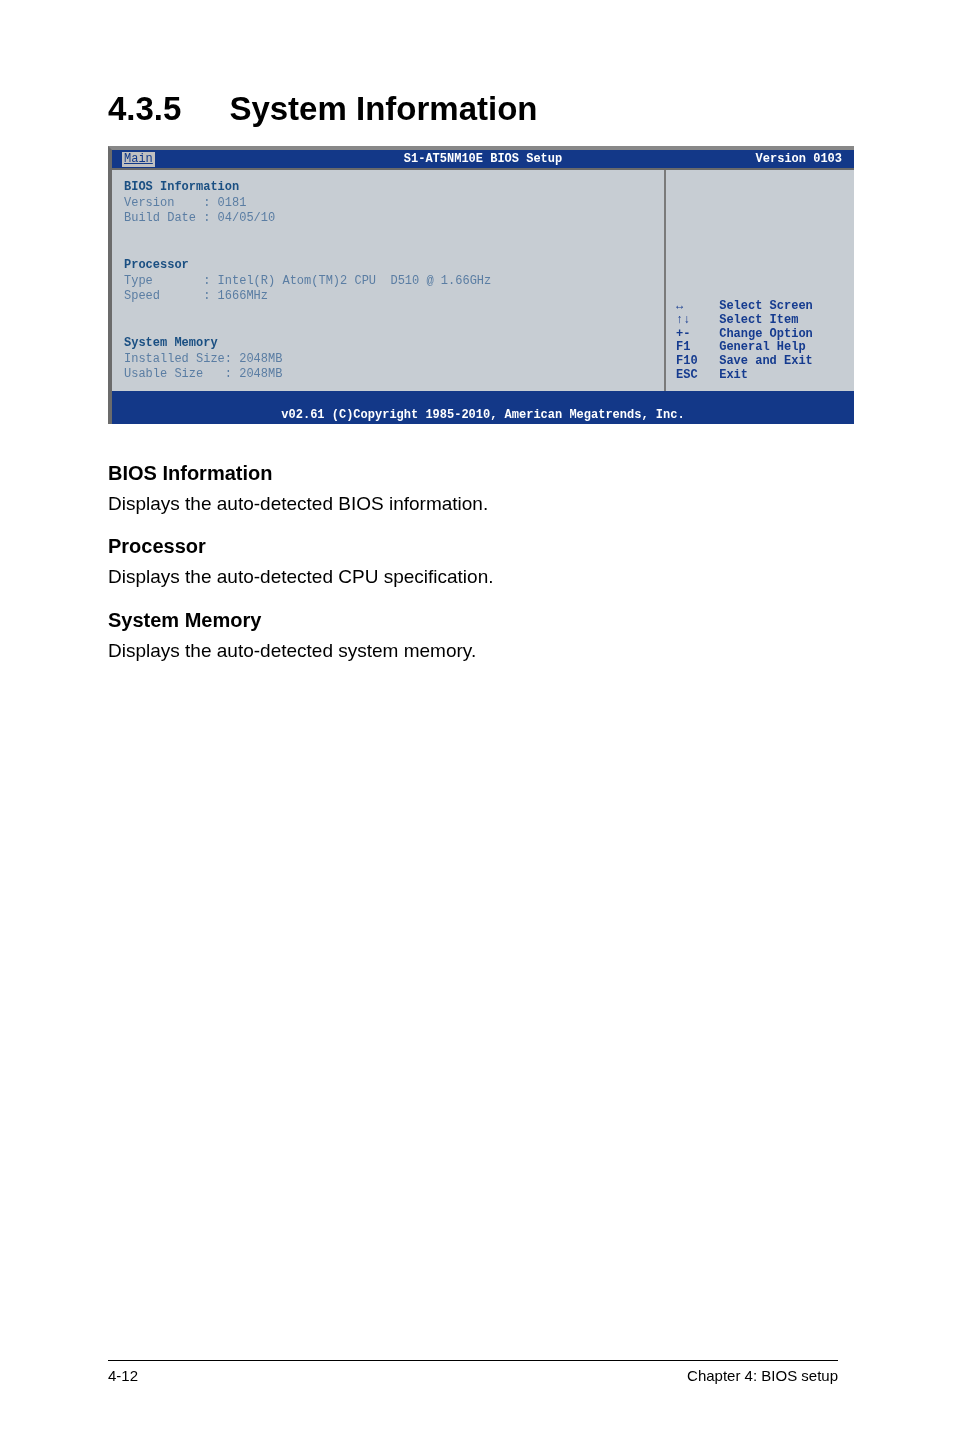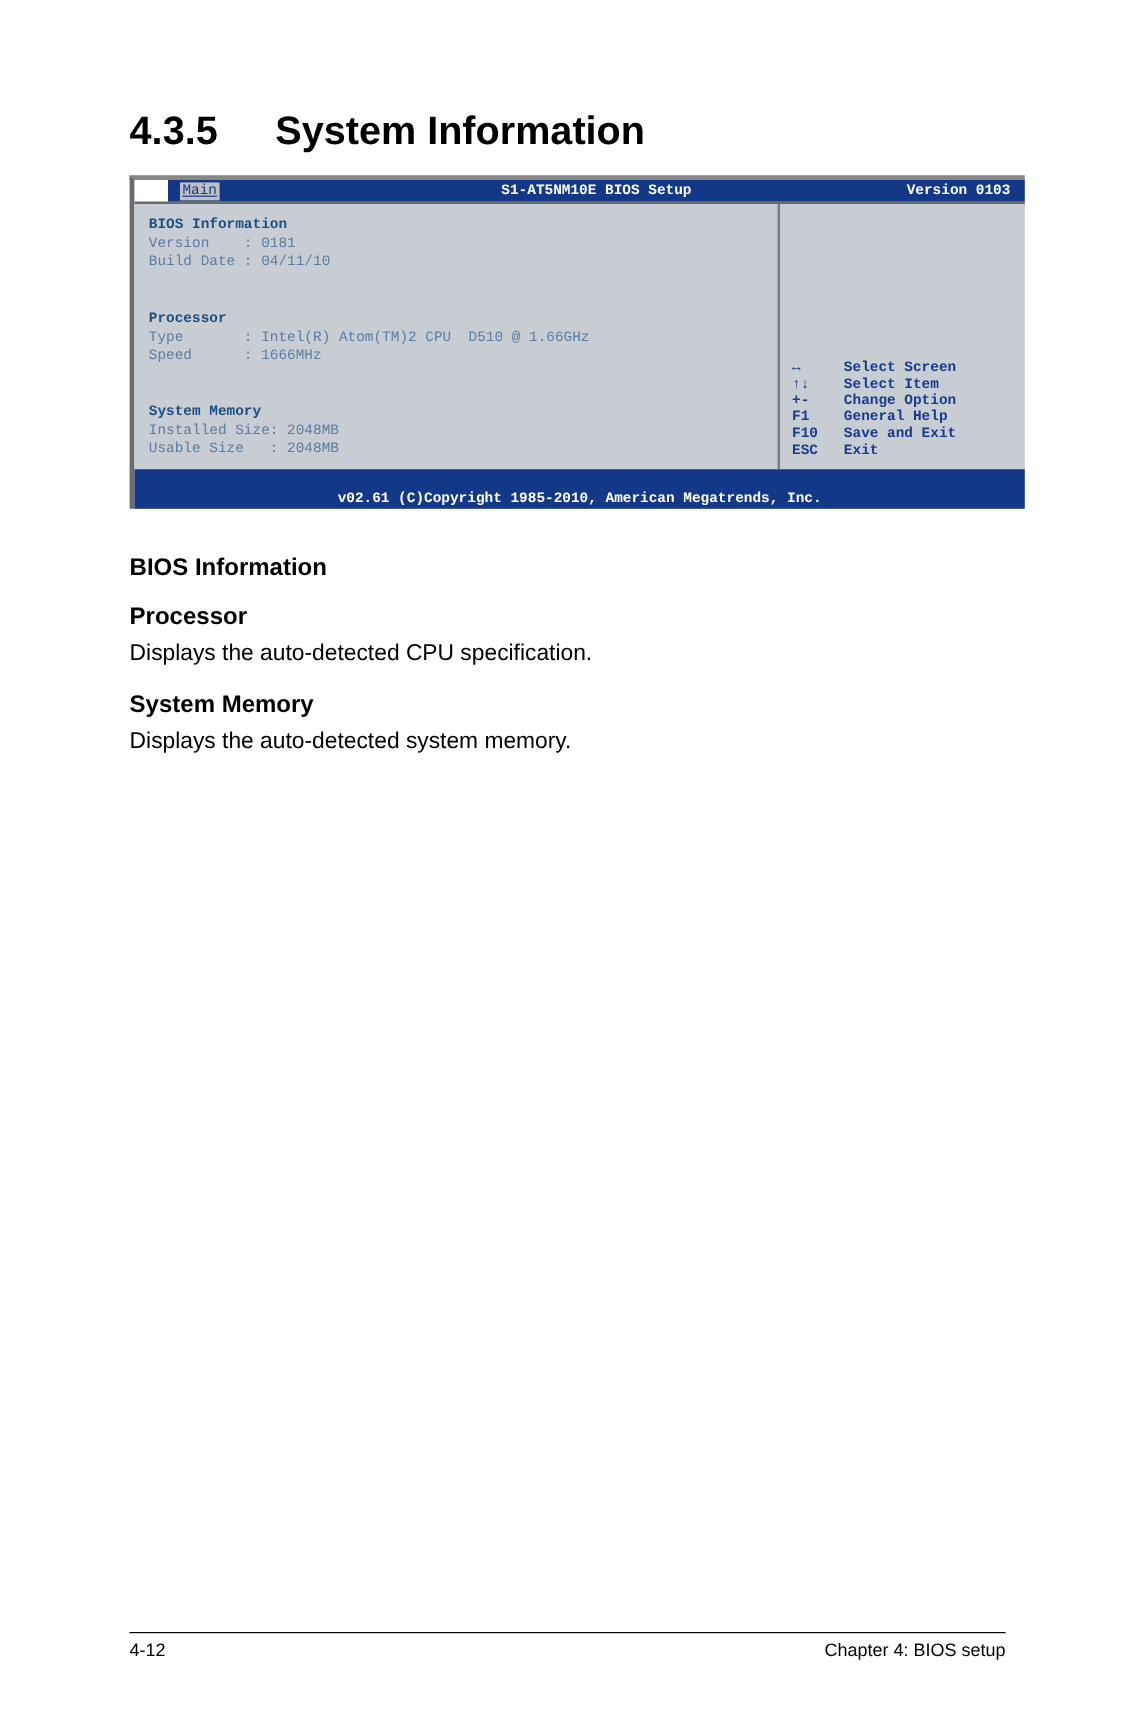--- a/index.html
+++ b/index.html
@@ -42,21 +42,20 @@
       background: #133888;
       color: #fff;
       font-family: "Courier New", monospace;
       font-size: 12px;
       font-weight: bold;
       display: flex;
       position: relative;
       padding: 2px 8px;
       height: 18px;
       align-items: center;
-      margin-left: 28px;
     }
     .bios-title .tab {
       position: absolute;
       left: 10px;
       background: #c0c0c0;
       color: #123a8a;
       padding: 0 2px 1px 2px;
       text-decoration: underline;
       font-weight: normal;
     }
@@ -83,21 +82,21 @@
       white-space: pre;
       color: #5a7da3;
       border-right: 2px solid #7a7a7a;
       min-height: 210px;
     }
     .bios-left .bold {
       font-weight: bold;
       color: #1a4f82;
     }
     .bios-right {
-      width: 204px;
+      width: 188px;
       padding: 10px 8px 8px 10px;
       color: #153b8f;
       font-weight: bold;
       display: flex;
       flex-direction: column;
       justify-content: flex-end;
     }
     .bios-hints {
       white-space: pre;
       font-size: 12px;
@@ -149,21 +148,21 @@
 
   <div class="bios-wrapper">
     <div class="bios-title">
       <span class="tab">Main</span>
       <span class="center">S1-AT5NM10E BIOS Setup</span>
       <span class="right">Version 0103</span>
     </div>
     <div class="bios-body">
       <div class="bios-left"><span class="bold">BIOS Information</span>
 <span>Version    : 0181</span>
-<span>Build Date : 04/11/10</span>
+<span>Build Date : 04/05/10</span>
 
 
 <span class="bold">Processor</span>
 <span>Type       : Intel(R) Atom(TM)2 CPU  D510 @ 1.66GHz</span>
 <span>Speed      : 1666MHz</span>
 
 
 <span class="bold">System Memory</span>
 <span>Installed Size: 2048MB</span>
 <span>Usable Size   : 2048MB</span>
@@ -175,20 +174,21 @@
 F1    General Help
 F10   Save and Exit
 ESC   Exit</div>
       </div>
     </div>
     <div class="bios-footer">v02.61 (C)Copyright 1985-2010, American Megatrends, Inc.</div>
   </div>
 
   <div class="desc-block">
     <h3>BIOS Information</h3>
+    <p>Displays the auto-detected BIOS information.</p>
   </div>
 
   <div class="desc-block">
     <h3>Processor</h3>
     <p>Displays the auto-detected CPU specification.</p>
   </div>
 
   <div class="desc-block">
     <h3>System Memory</h3>
     <p>Displays the auto-detected system memory.</p>

